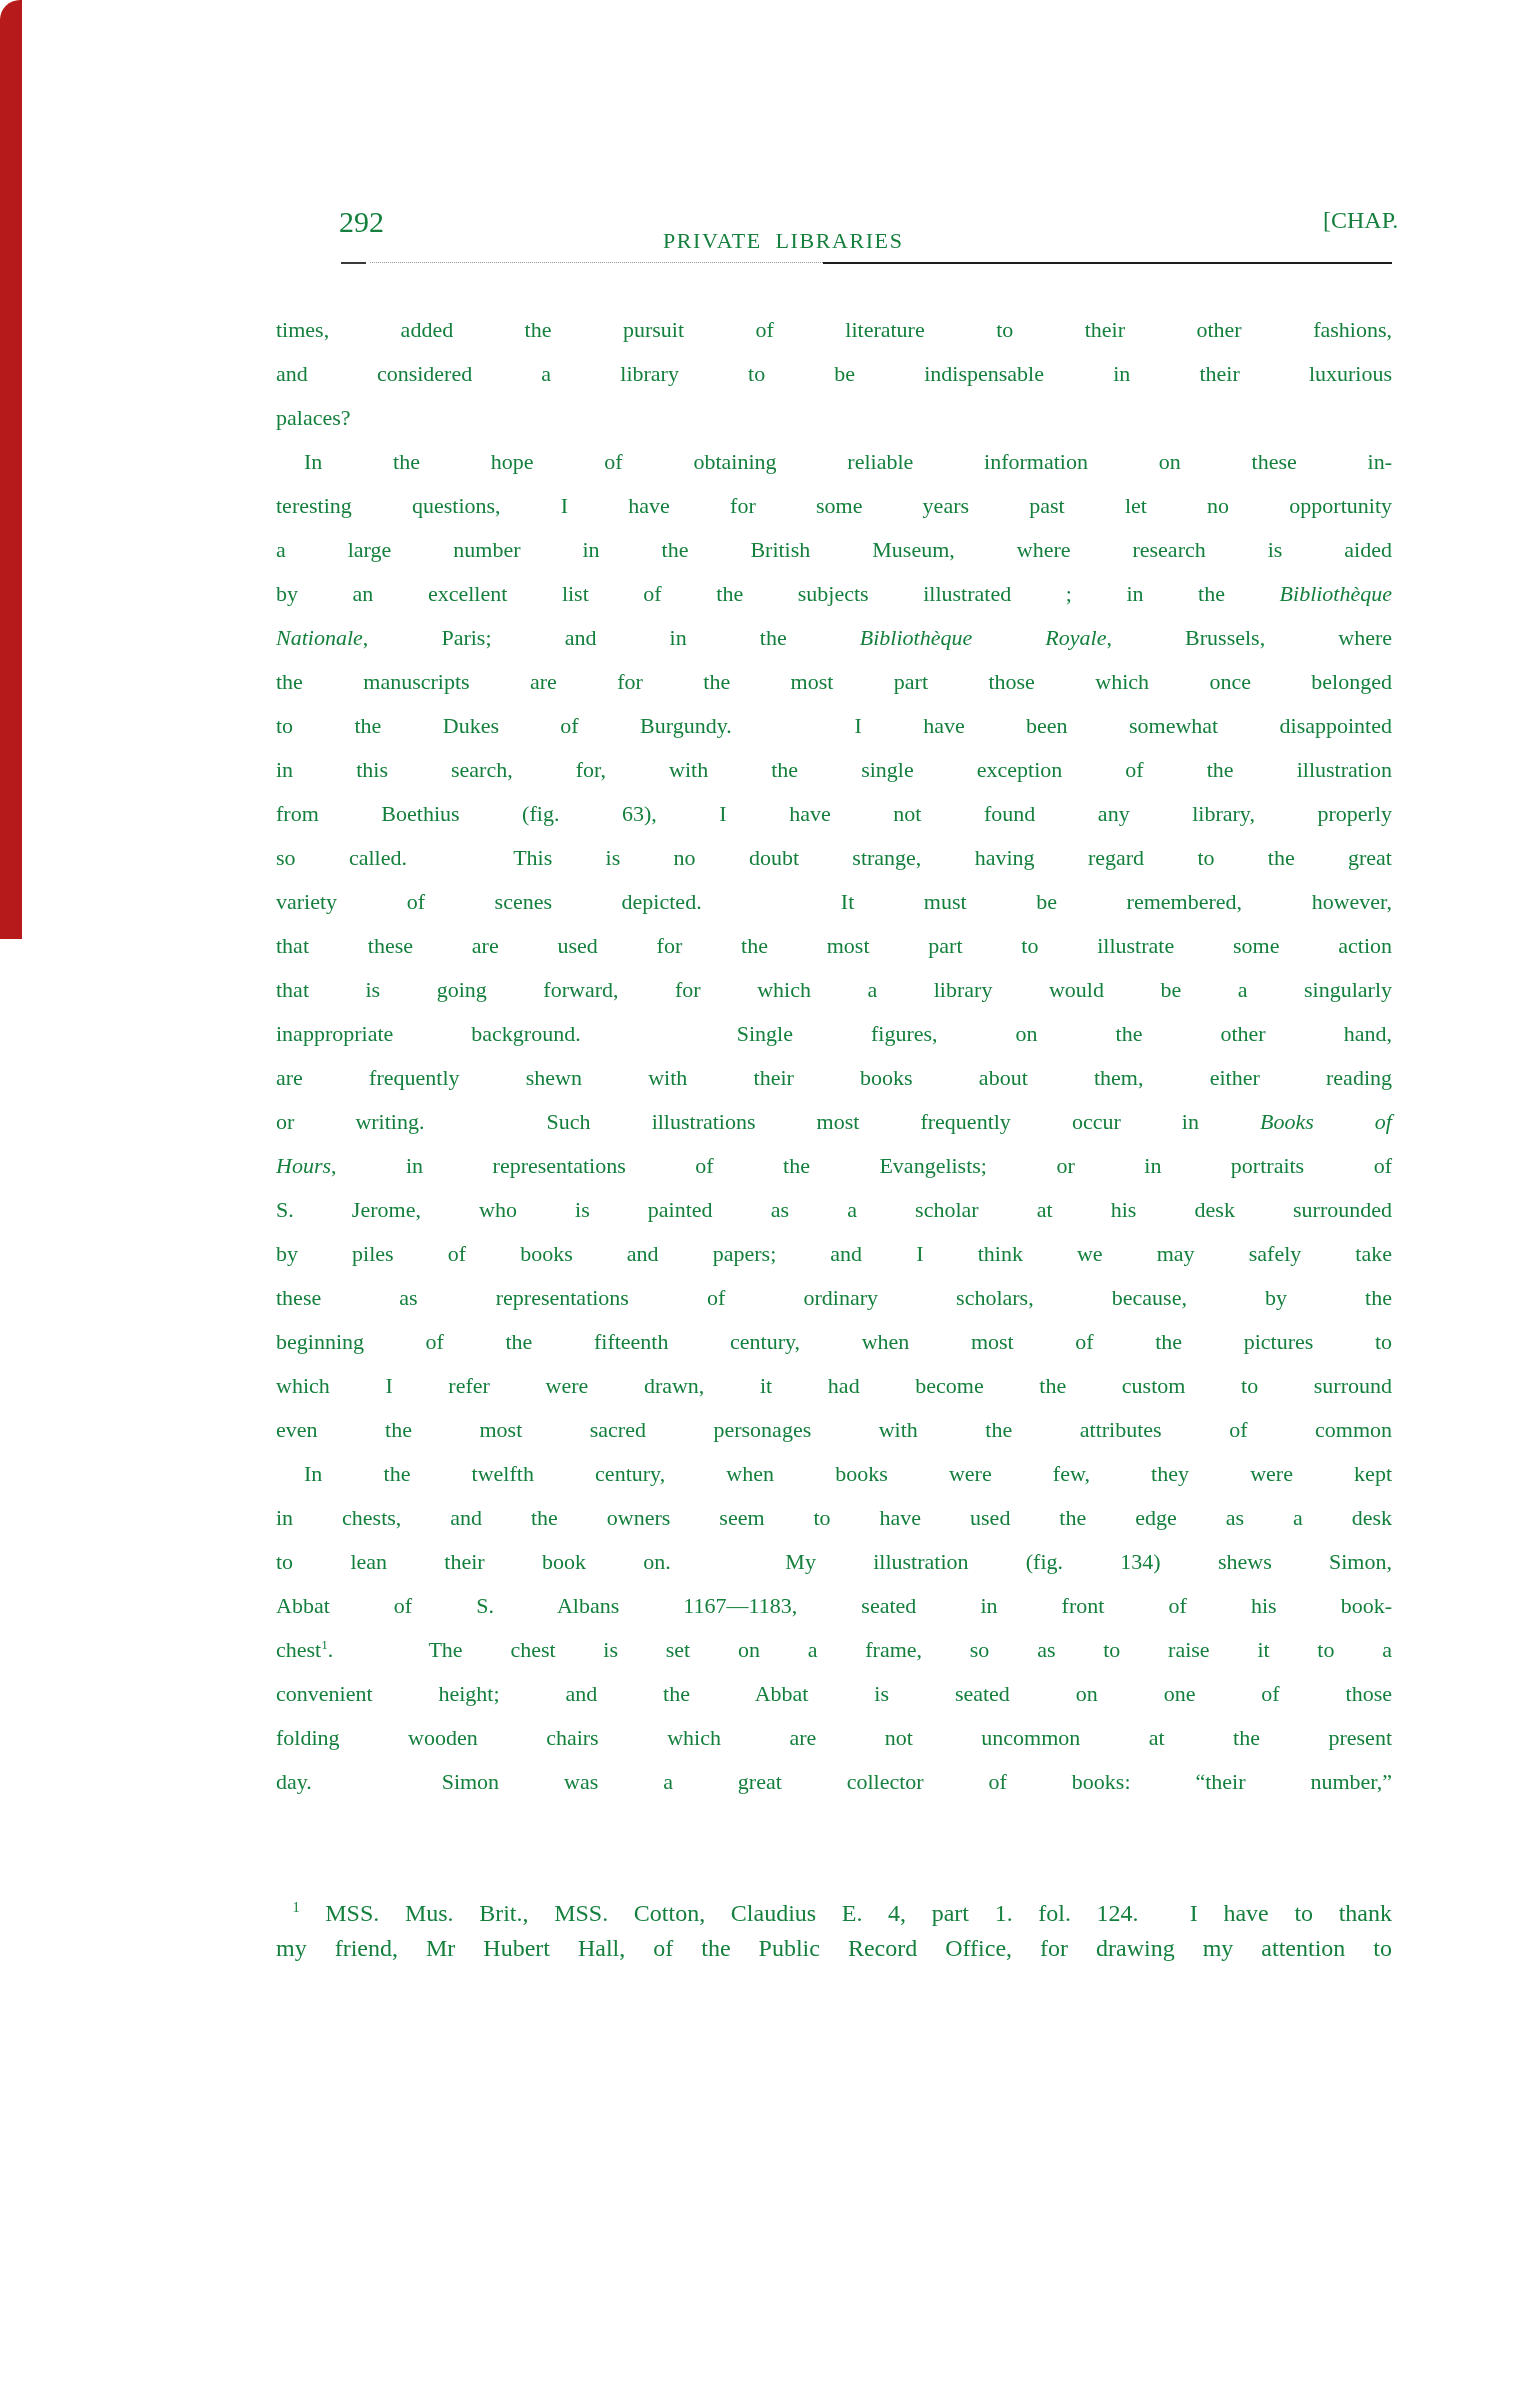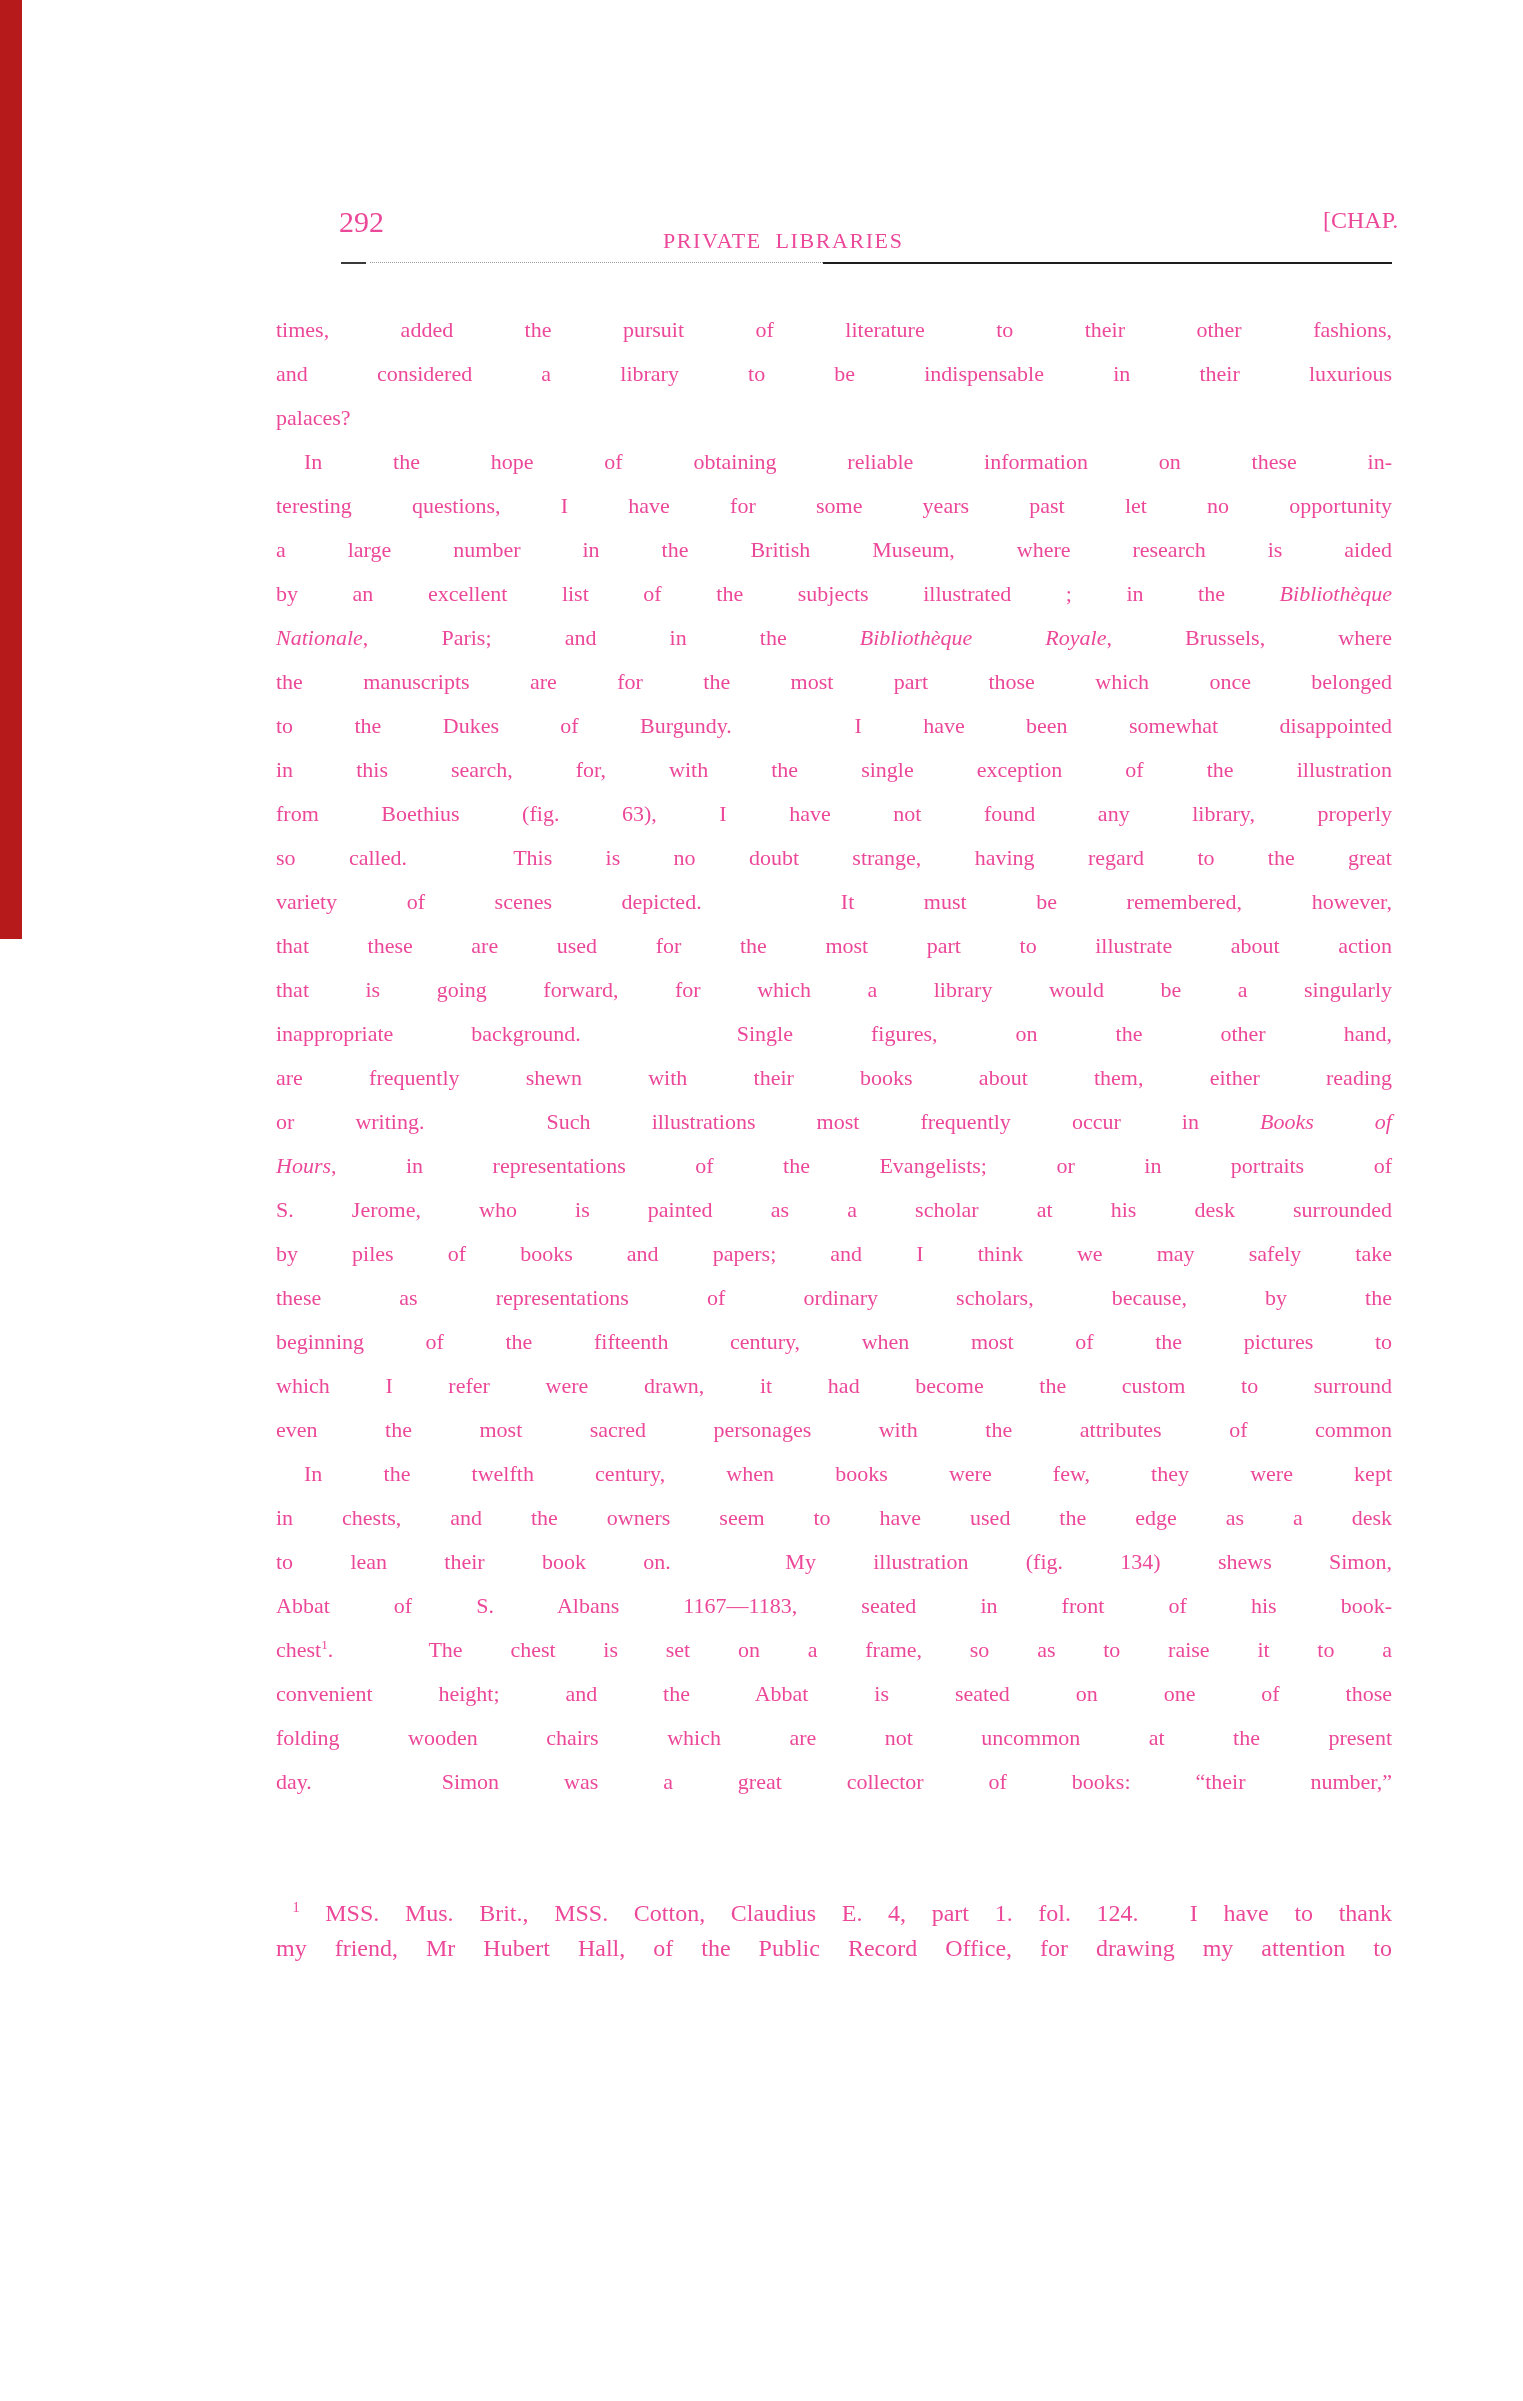--- a/index.html
+++ b/index.html
@@ -1,18 +1,18 @@
 <!DOCTYPE html>
 <html style="font-size:13px"><head>
 <meta charset="utf-8">
 <style>
   html,body{margin:0;padding:0;background:#ffffff;}
   .page{
     position:relative;width:1523px;height:2401px;background:#ffffff;overflow:hidden;
-    font-family:"Liberation Serif","DejaVu Serif",serif;color:#ec4899;
+    font-family:"Liberation Serif","DejaVu Serif",serif;color:#15803d;border-radius:20px;
   }
   .red-edge{position:absolute;left:0;top:0;width:22px;height:939px;background:#b71a1a;}
   .folio{position:absolute;left:339px;top:205px;font-size:30px;}
   .running-title{position:absolute;left:663px;top:228px;font-size:22px;letter-spacing:1.6px;word-spacing:6.5px;}
   .chap{position:absolute;left:1323px;top:207px;font-size:24px;}
   .rule{position:absolute;top:262px;height:0;}
   .rule-a{left:341px;width:24.6px;border-top:2.5px solid #3a3a3a;}
   .rule-b{left:370px;width:453px;border-top:1.6px dotted #9a9a9a;}
   .rule-c{left:823px;width:569px;border-top:2.5px solid #1d1d1d;}
   #body-text{
@@ -52,21 +52,21 @@
       <div class="line"><span>teresting questions, I have for some years past let no opportunity</span></div>
       <div class="line"><span>a large number in the British Museum, where research is aided</span></div>
       <div class="line"><span>by an excellent list of the subjects illustrated ; in the </span><span class="it">Bibliothèque</span></div>
       <div class="line"><span class="it">Nationale</span><span>, Paris; and in the </span><span class="it">Bibliothèque Royale</span><span>, Brussels, where</span></div>
       <div class="line"><span>the manuscripts are for the most part those which once belonged</span></div>
       <div class="line"><span>to the Dukes of Burgundy.&nbsp; I have been somewhat disappointed</span></div>
       <div class="line"><span>in this search, for, with the single exception of the illustration</span></div>
       <div class="line"><span>from Boethius (fig. 63), I have not found any library, properly</span></div>
       <div class="line"><span>so called.&nbsp; This is no doubt strange, having regard to the great</span></div>
       <div class="line"><span>variety of scenes depicted.&nbsp; It must be remembered, however,</span></div>
-      <div class="line"><span>that these are used for the most part to illustrate about action</span></div>
+      <div class="line"><span>that these are used for the most part to illustrate some action</span></div>
       <div class="line"><span>that is going forward, for which a library would be a singularly</span></div>
       <div class="line"><span>inappropriate background.&nbsp; Single figures, on the other hand,</span></div>
       <div class="line"><span>are frequently shewn with their books about them, either reading</span></div>
       <div class="line"><span>or writing.&nbsp; Such illustrations most frequently occur in </span><span class="it">Books of</span></div>
       <div class="line"><span class="it">Hours</span><span>, in representations of the Evangelists; or in portraits of</span></div>
       <div class="line"><span>S. Jerome, who is painted as a scholar at his desk surrounded</span></div>
       <div class="line"><span>by piles of books and papers; and I think we may safely take</span></div>
       <div class="line"><span>these as representations of ordinary scholars, because, by the</span></div>
       <div class="line"><span>beginning of the fifteenth century, when most of the pictures to</span></div>
       <div class="line"><span>which I refer were drawn, it had become the custom to surround</span></div>

